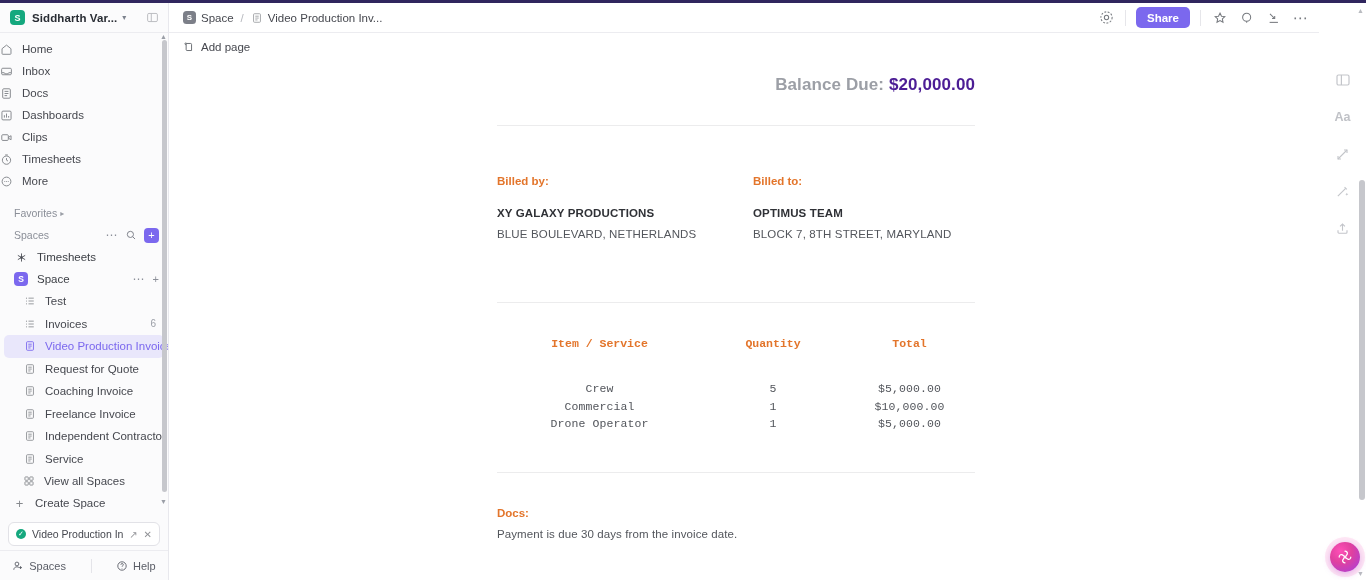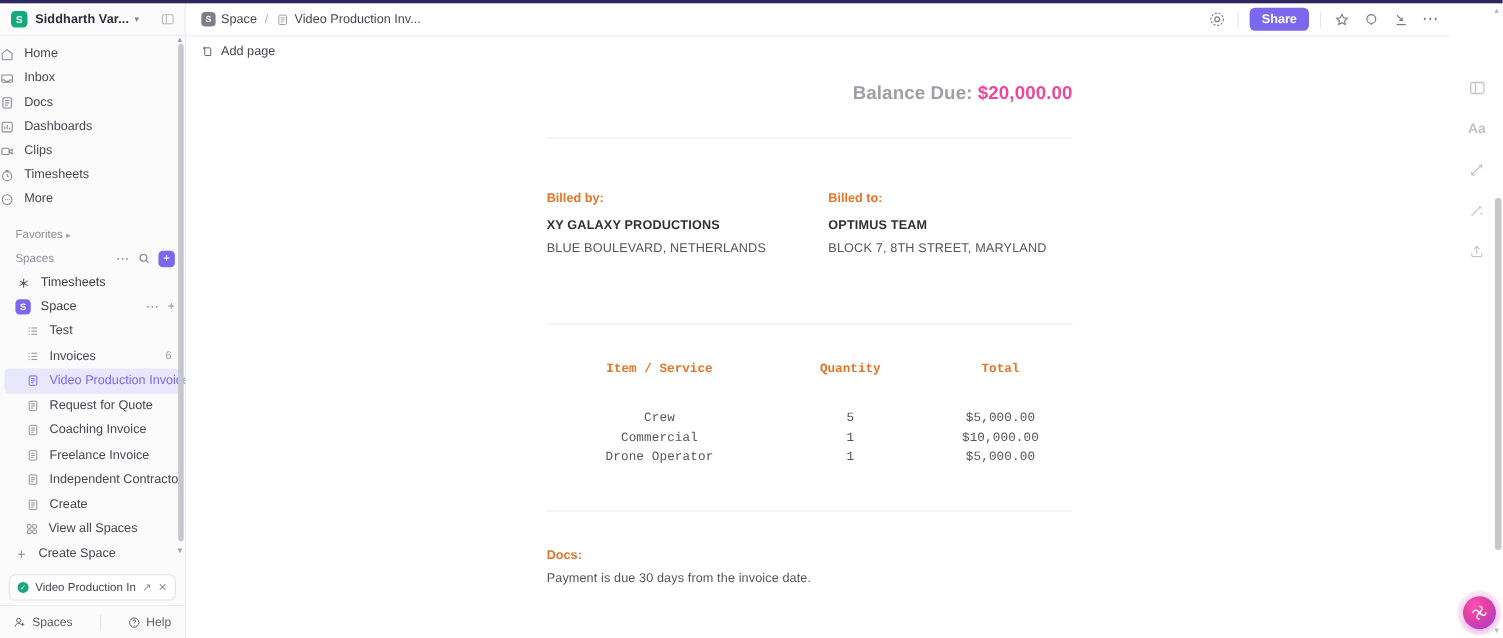--- a/index.html
+++ b/index.html
@@ -134,28 +134,28 @@
   #page {
     position:absolute; left:0; top:0; width:100%; height:100%;
     padding-left:328px;
   }
   #doc-inner { width:478px; position:relative; }
 
   .balance {
     text-align:right; font-size:17px; font-weight:600; padding-top:14px; letter-spacing:.1px;
   }
   .balance .lbl { color:#9c9fa6; }
-  .balance .amt { color:#ec4899;text-align:right; }
+  .balance .amt { color:#4c1d95;text-align:right; }
 
   .hr { height:1px; background:#ececed; margin-top:30px; }
 
   .parties { display:flex; margin-top:49px; }
   .party { width:256px; }
   .party.right { width:auto; }
-  .p-lbl { color:#e3752b; font-size:11.5px; font-weight:600; margin-bottom:12px; }
+  .p-lbl { color:#e3752b; font-size:11.5px; font-weight:600; margin-bottom:20px; }
   .p-name { font-size:11.5px; font-weight:700; color:#2f3136; margin-bottom:9px; letter-spacing:.15px; }
   .p-addr { font-size:11.5px; color:#53565c; letter-spacing:.15px; }
 
   .hr2 { height:1px; background:#ececed; margin-top:62px; }
 
   table.items { width:100%; border-collapse:collapse; margin-top:34px;font-family:Liberation Mono, monospace; }
   table.items th {
     color:#e3752b; font-size:11.5px; font-weight:600; padding-bottom:30px; text-align:center;
   }
   table.items th:nth-child(1) { width:205px; }
@@ -424,21 +424,21 @@
 
       <div class="doc-row">
         <span class="ico">
           <svg width="12" height="12" viewBox="0 0 16 16" fill="none" stroke="#5f6369" stroke-width="1.2">
               <rect x="3.4" y="2.3" width="9.2" height="11.4" rx="1.2"></rect>
               <line x1="5.7" y1="5.6" x2="10.3" y2="5.6"></line>
               <line x1="5.7" y1="8.1" x2="10.3" y2="8.1"></line>
               <line x1="5.7" y1="10.6" x2="8.7" y2="10.6"></line>
             </svg>
         </span>
-        <span>Create</span>
+        <span>Service</span>
       </div>
 
       <div class="nav-item" style="padding-left:22px;margin-top:0;">
         <span class="ico">
           <svg width="12" height="12" viewBox="0 0 16 16" fill="none" stroke="#5f6369" stroke-width="1.2">
               <rect x="2.6" y="2.6" width="4.4" height="4.4" rx=".7"></rect>
               <rect x="9" y="2.6" width="4.4" height="4.4" rx=".7"></rect>
               <rect x="2.6" y="9" width="4.4" height="4.4" rx=".7"></rect>
               <rect x="9" y="9" width="4.4" height="4.4" rx=".7"></rect>
             </svg>

